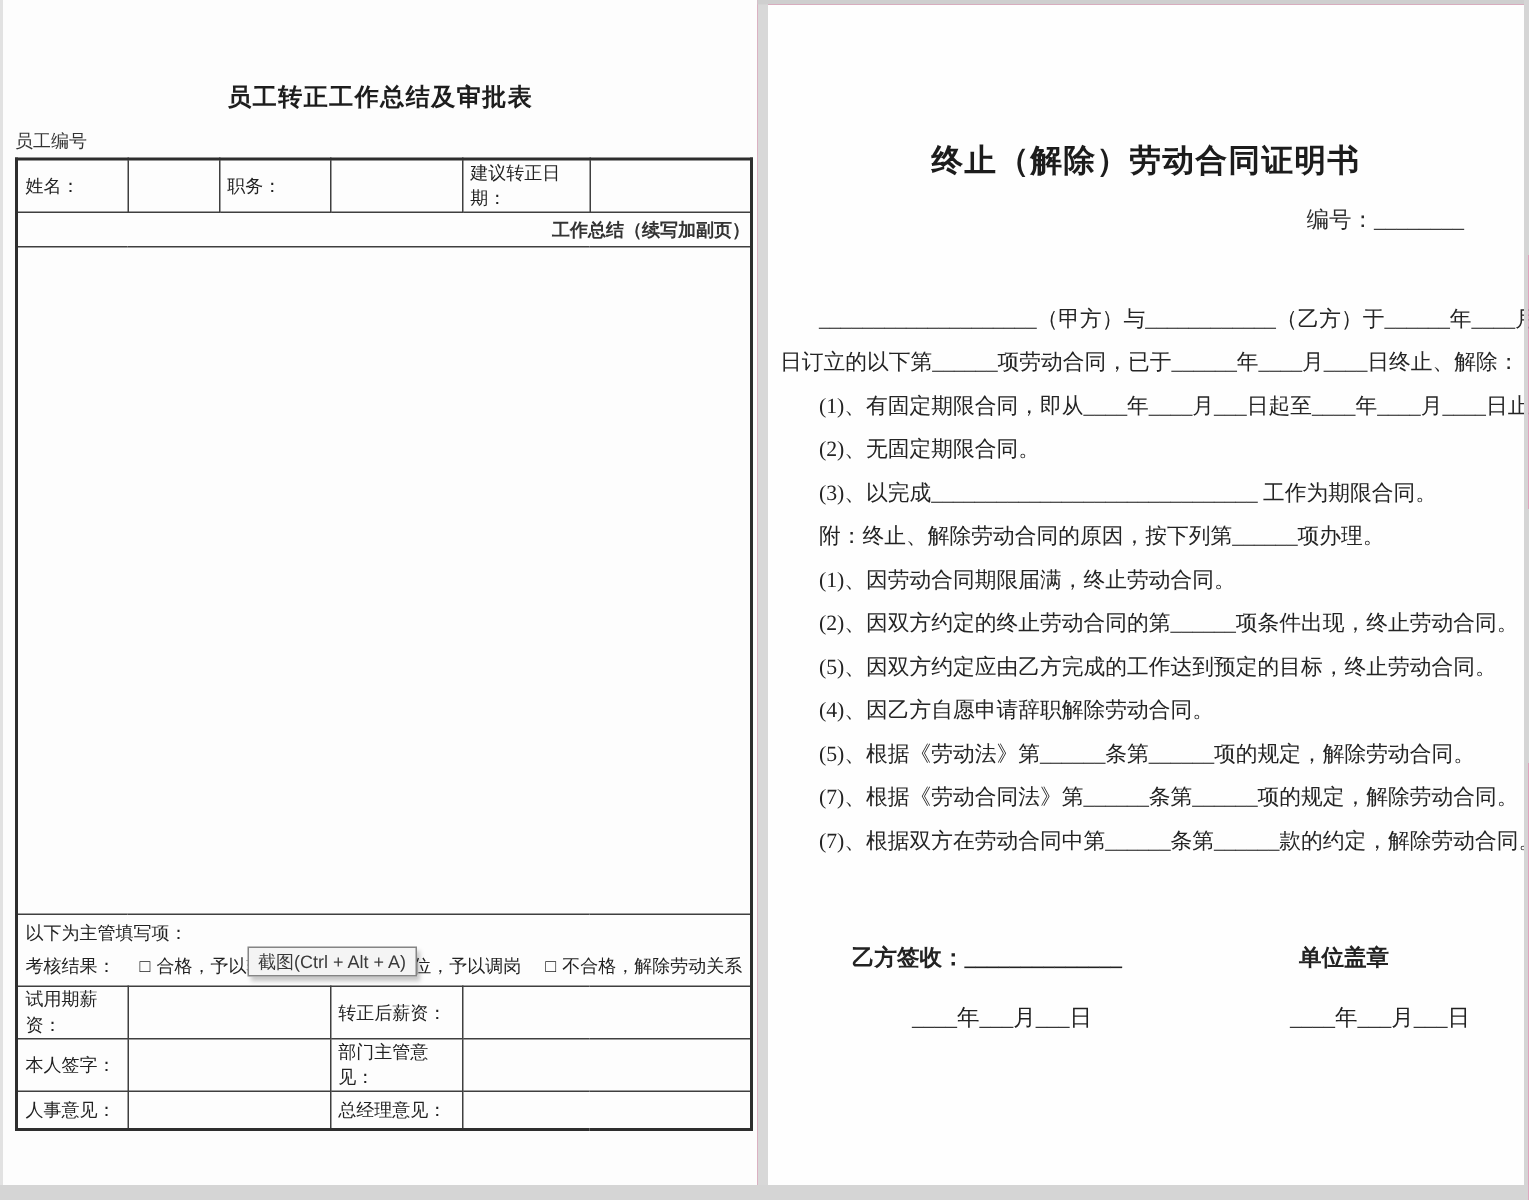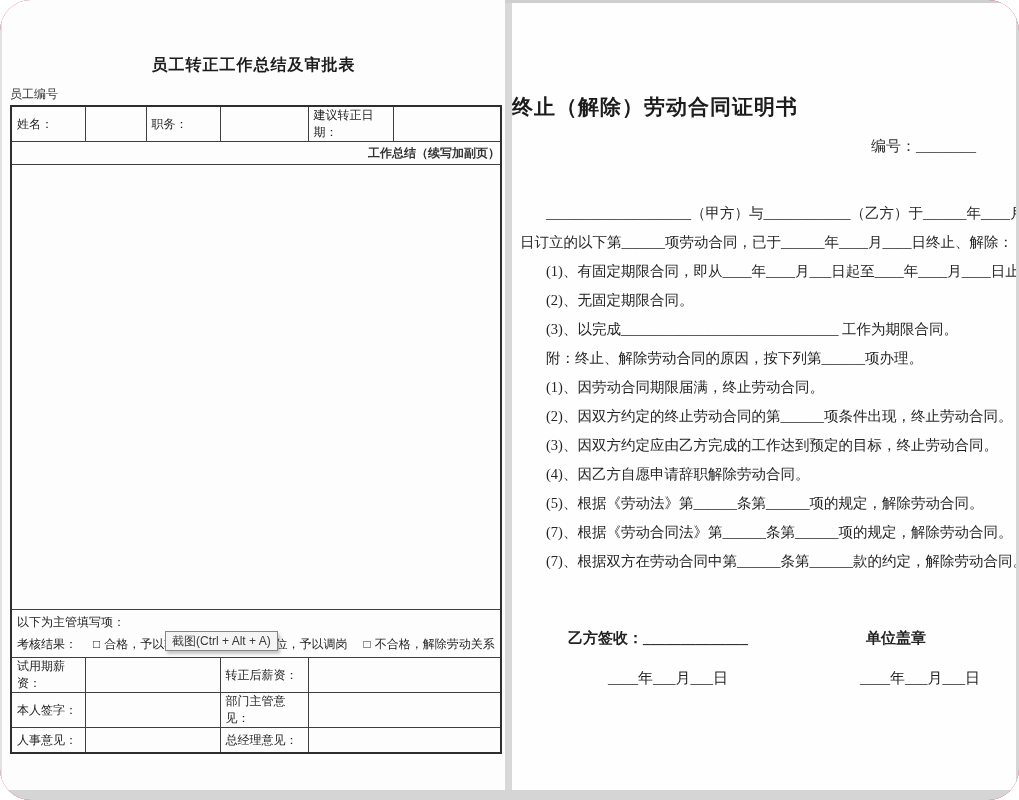--- a/index.html
+++ b/index.html
@@ -1,17 +1,17 @@
 <!DOCTYPE html>
 <html><head>
 <meta charset="utf-8">
 <style>
   html,body{margin:0;padding:0;background:#ffffff;}
   .canvas{position:relative;width:1019px;height:800px;background:#be185d;overflow:hidden;
-          font-family:"Liberation Serif","DejaVu Serif",serif;color:#2b2b2b;border-radius:31px;}
+          font-family:"Liberation Serif","DejaVu Serif",serif;color:#2b2b2b;}
 
   
   .strip{position:absolute;background:#d5d5d5;}
   .strip.left-edge{left:0;top:0;width:2px;height:790px;background:#e2e2e2;}
   .strip.page-gap{left:505px;top:0;width:7px;height:800px;background:#d8d8d8;}
   .strip.top-right{left:505px;top:0;width:514px;height:3px;background:#cfcfcf;}
   .strip.right-edge{left:1016px;top:0;width:3px;height:800px;}
   .strip.bottom-edge{left:0;top:790px;width:1019px;height:10px;}
 
   
@@ -34,21 +34,21 @@
   td.fr{height:24px;}
 
   
   .tooltip{position:absolute;left:165px;top:631px;padding:1px 6px 0 6px;background:#f4f4f4;
            border:1px solid #858585;box-shadow:2px 3px 3px rgba(0,0,0,0.22);
            font-family:"Liberation Sans","DejaVu Sans",sans-serif;font-size:12px;color:#3a3a3a;
            white-space:nowrap;z-index:5;}
 
   
   .page-right{position:absolute;left:512px;top:3px;width:504px;height:787px;background:#fefefe;}
-  .rp-title{position:absolute;top:90px;left:0;width:100%;font-size:21px;
+  .rp-title{position:absolute;top:90px;left:0;width:100%;text-align:center;font-size:21px;
             font-weight:bold;color:#1c1c1c;letter-spacing:1px;}
   .rp-number{position:absolute;top:134px;right:40px;font-size:15px;color:#2b2b2b;}
   .rp-body{position:absolute;top:196px;left:8px;right:4px;}
   .rp-line{line-height:29px;font-size:14.5px;white-space:nowrap;color:#242424;}
   .ind0{padding-left:0;}
   .ind1{padding-left:26px;}
   .ind2{padding-left:26px;}
   .rp-sign{position:absolute;top:626px;left:0;width:100%;font-size:15px;font-weight:600;color:#222;}
   .rp-sign .sign-b{position:absolute;left:56px;top:0;}
   .rp-sign .seal{position:absolute;left:310px;top:0;margin-left:44px;}
@@ -127,21 +127,21 @@
 
     <div class="rp-body">
       <div class="rp-line ind1">____________________（甲方）与____________（乙方）于______年____月</div>
       <div class="rp-line ind0">日订立的以下第______项劳动合同，已于______年____月____日终止、解除：</div>
       <div class="rp-line ind2">(1)、有固定期限合同，即从____年____月___日起至____年____月____日止。</div>
       <div class="rp-line ind2">(2)、无固定期限合同。</div>
       <div class="rp-line ind2">(3)、以完成______________________________ 工作为期限合同。</div>
       <div class="rp-line ind2">附：终止、解除劳动合同的原因，按下列第______项办理。</div>
       <div class="rp-line ind2">(1)、因劳动合同期限届满，终止劳动合同。</div>
       <div class="rp-line ind2">(2)、因双方约定的终止劳动合同的第______项条件出现，终止劳动合同。</div>
-      <div class="rp-line ind2">(3)、因双方约定应由乙方完成的工作达到预定的目标，终止劳动合同。</div>
+      <div class="rp-line ind2">(5)、因双方约定应由乙方完成的工作达到预定的目标，终止劳动合同。</div>
       <div class="rp-line ind2">(4)、因乙方自愿申请辞职解除劳动合同。</div>
       <div class="rp-line ind2">(5)、根据《劳动法》第______条第______项的规定，解除劳动合同。</div>
       <div class="rp-line ind2">(7)、根据《劳动合同法》第______条第______项的规定，解除劳动合同。</div>
       <div class="rp-line ind2">(7)、根据双方在劳动合同中第______条第______款的约定，解除劳动合同。</div>
     </div>
 
     <div class="rp-sign">
       <span class="sign-b">乙方签收：______________</span>
       <span class="seal">单位盖章</span>
     </div>

